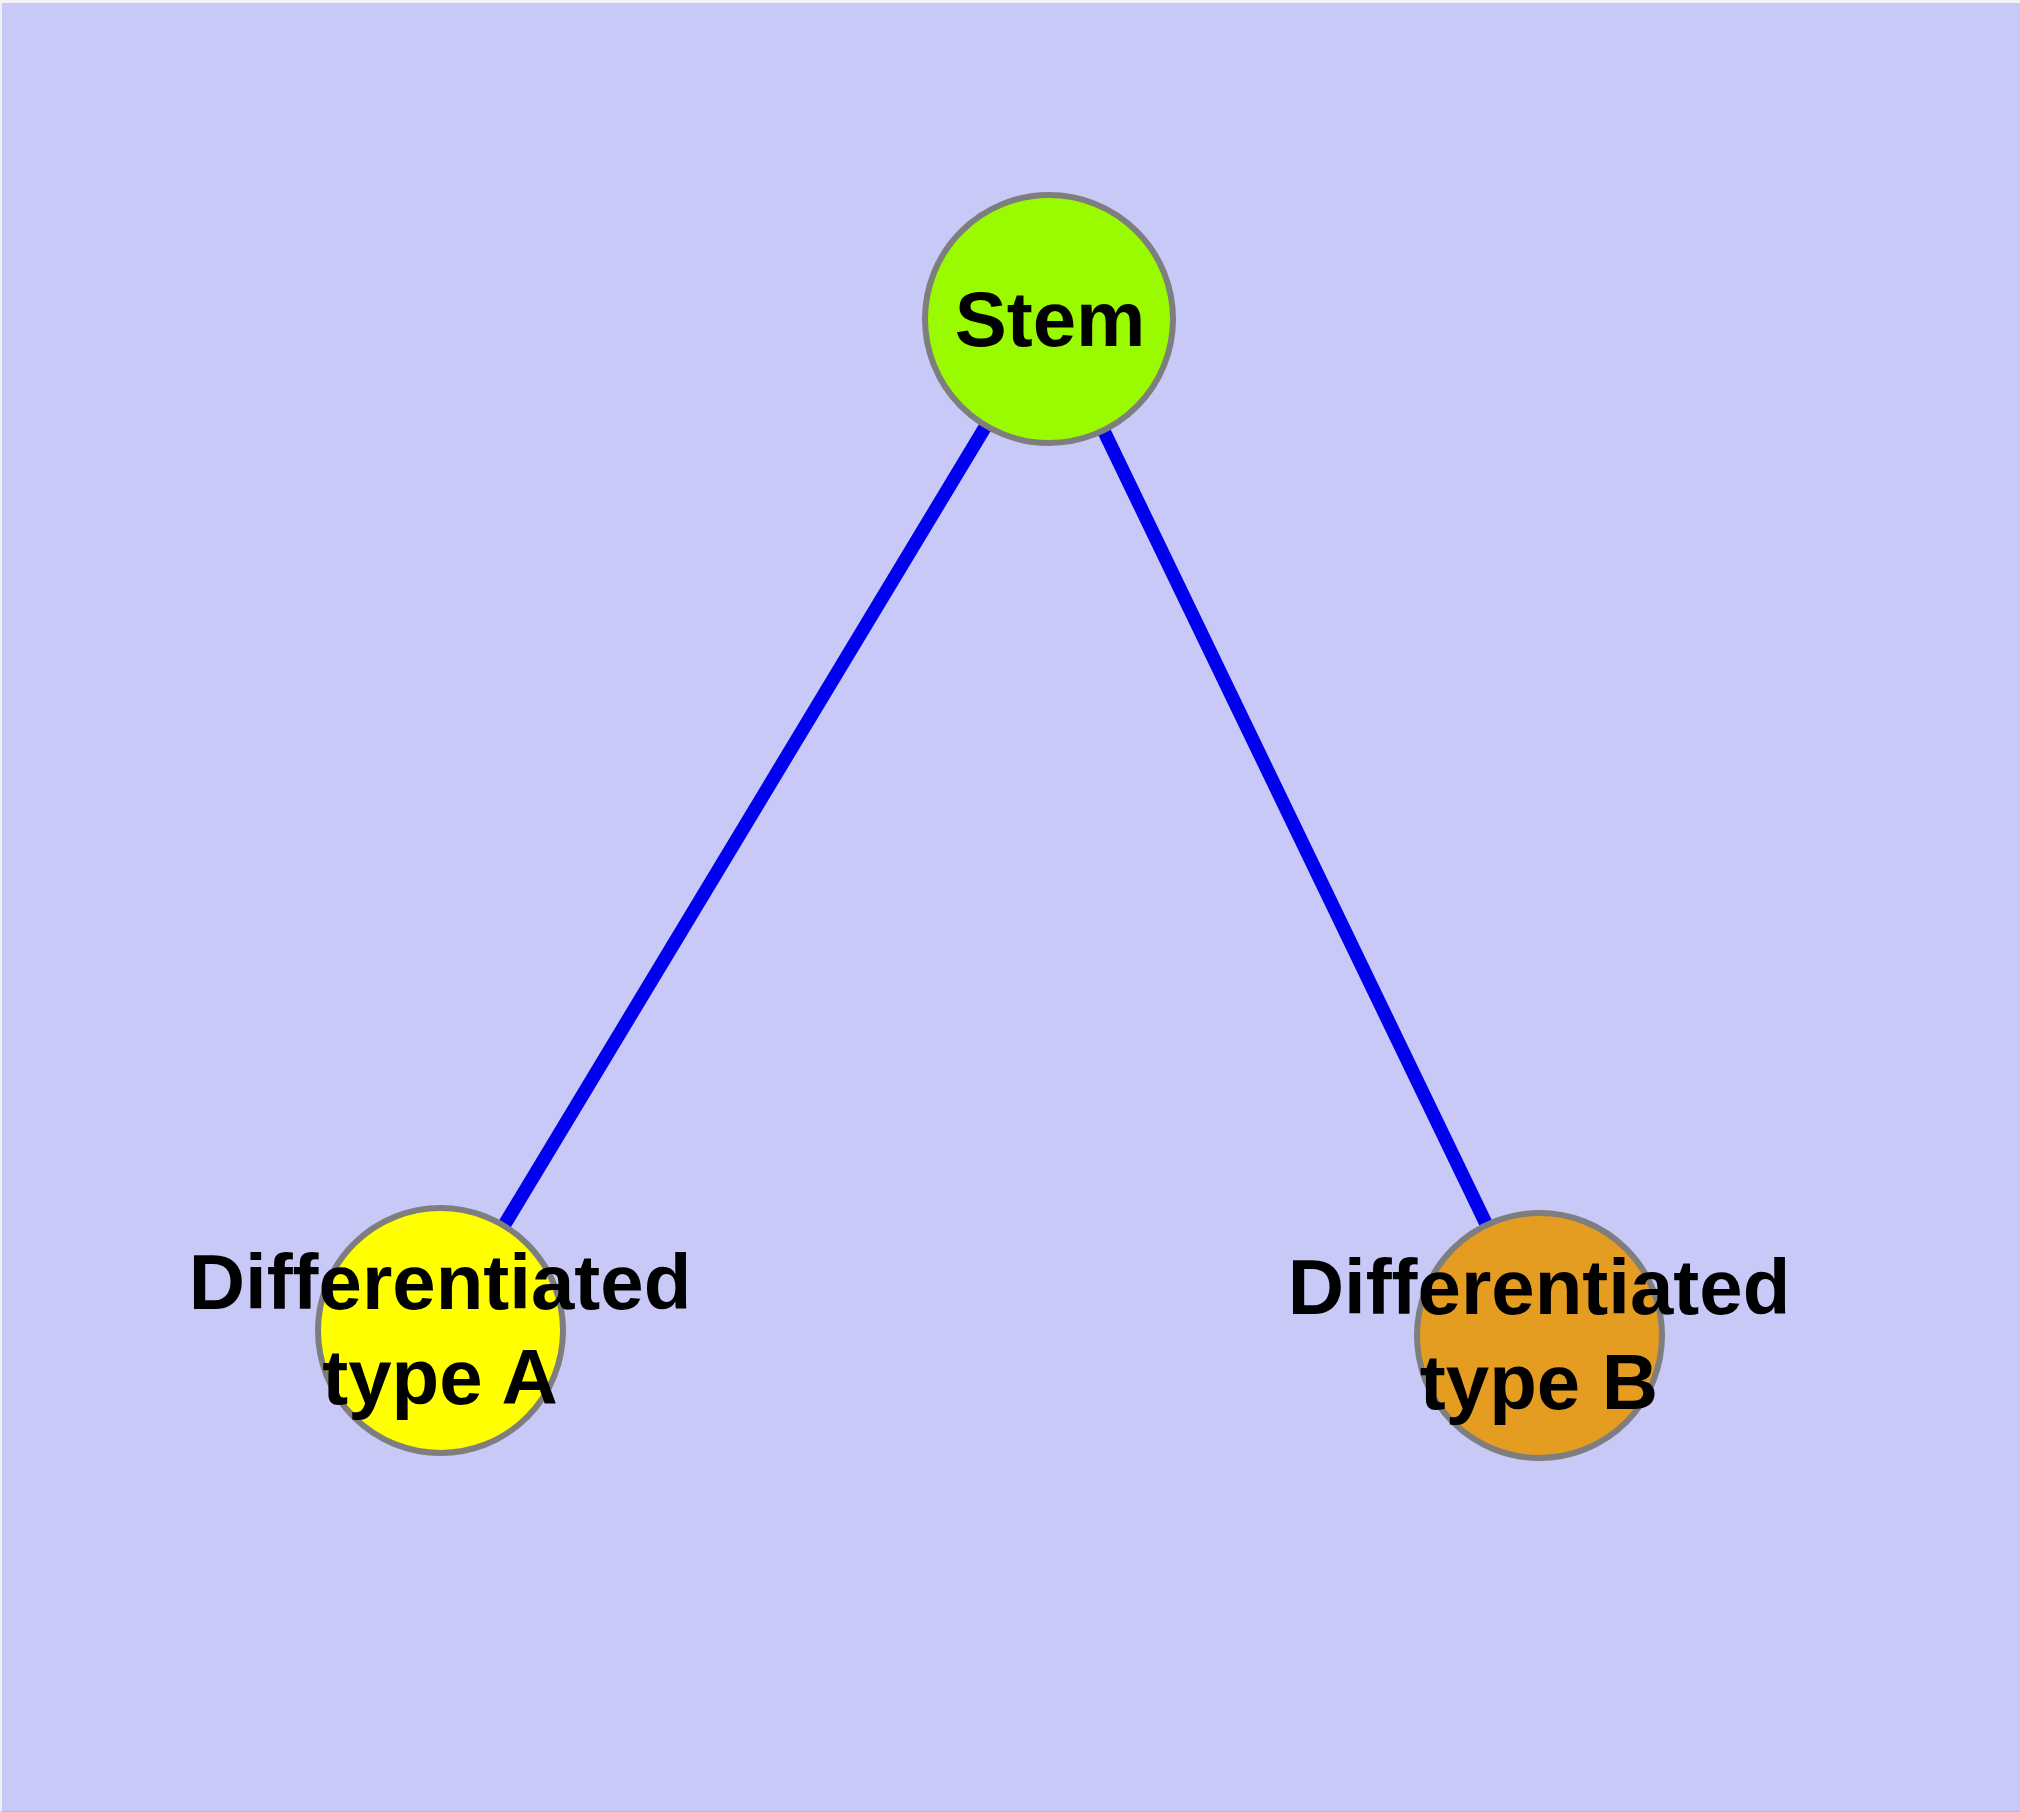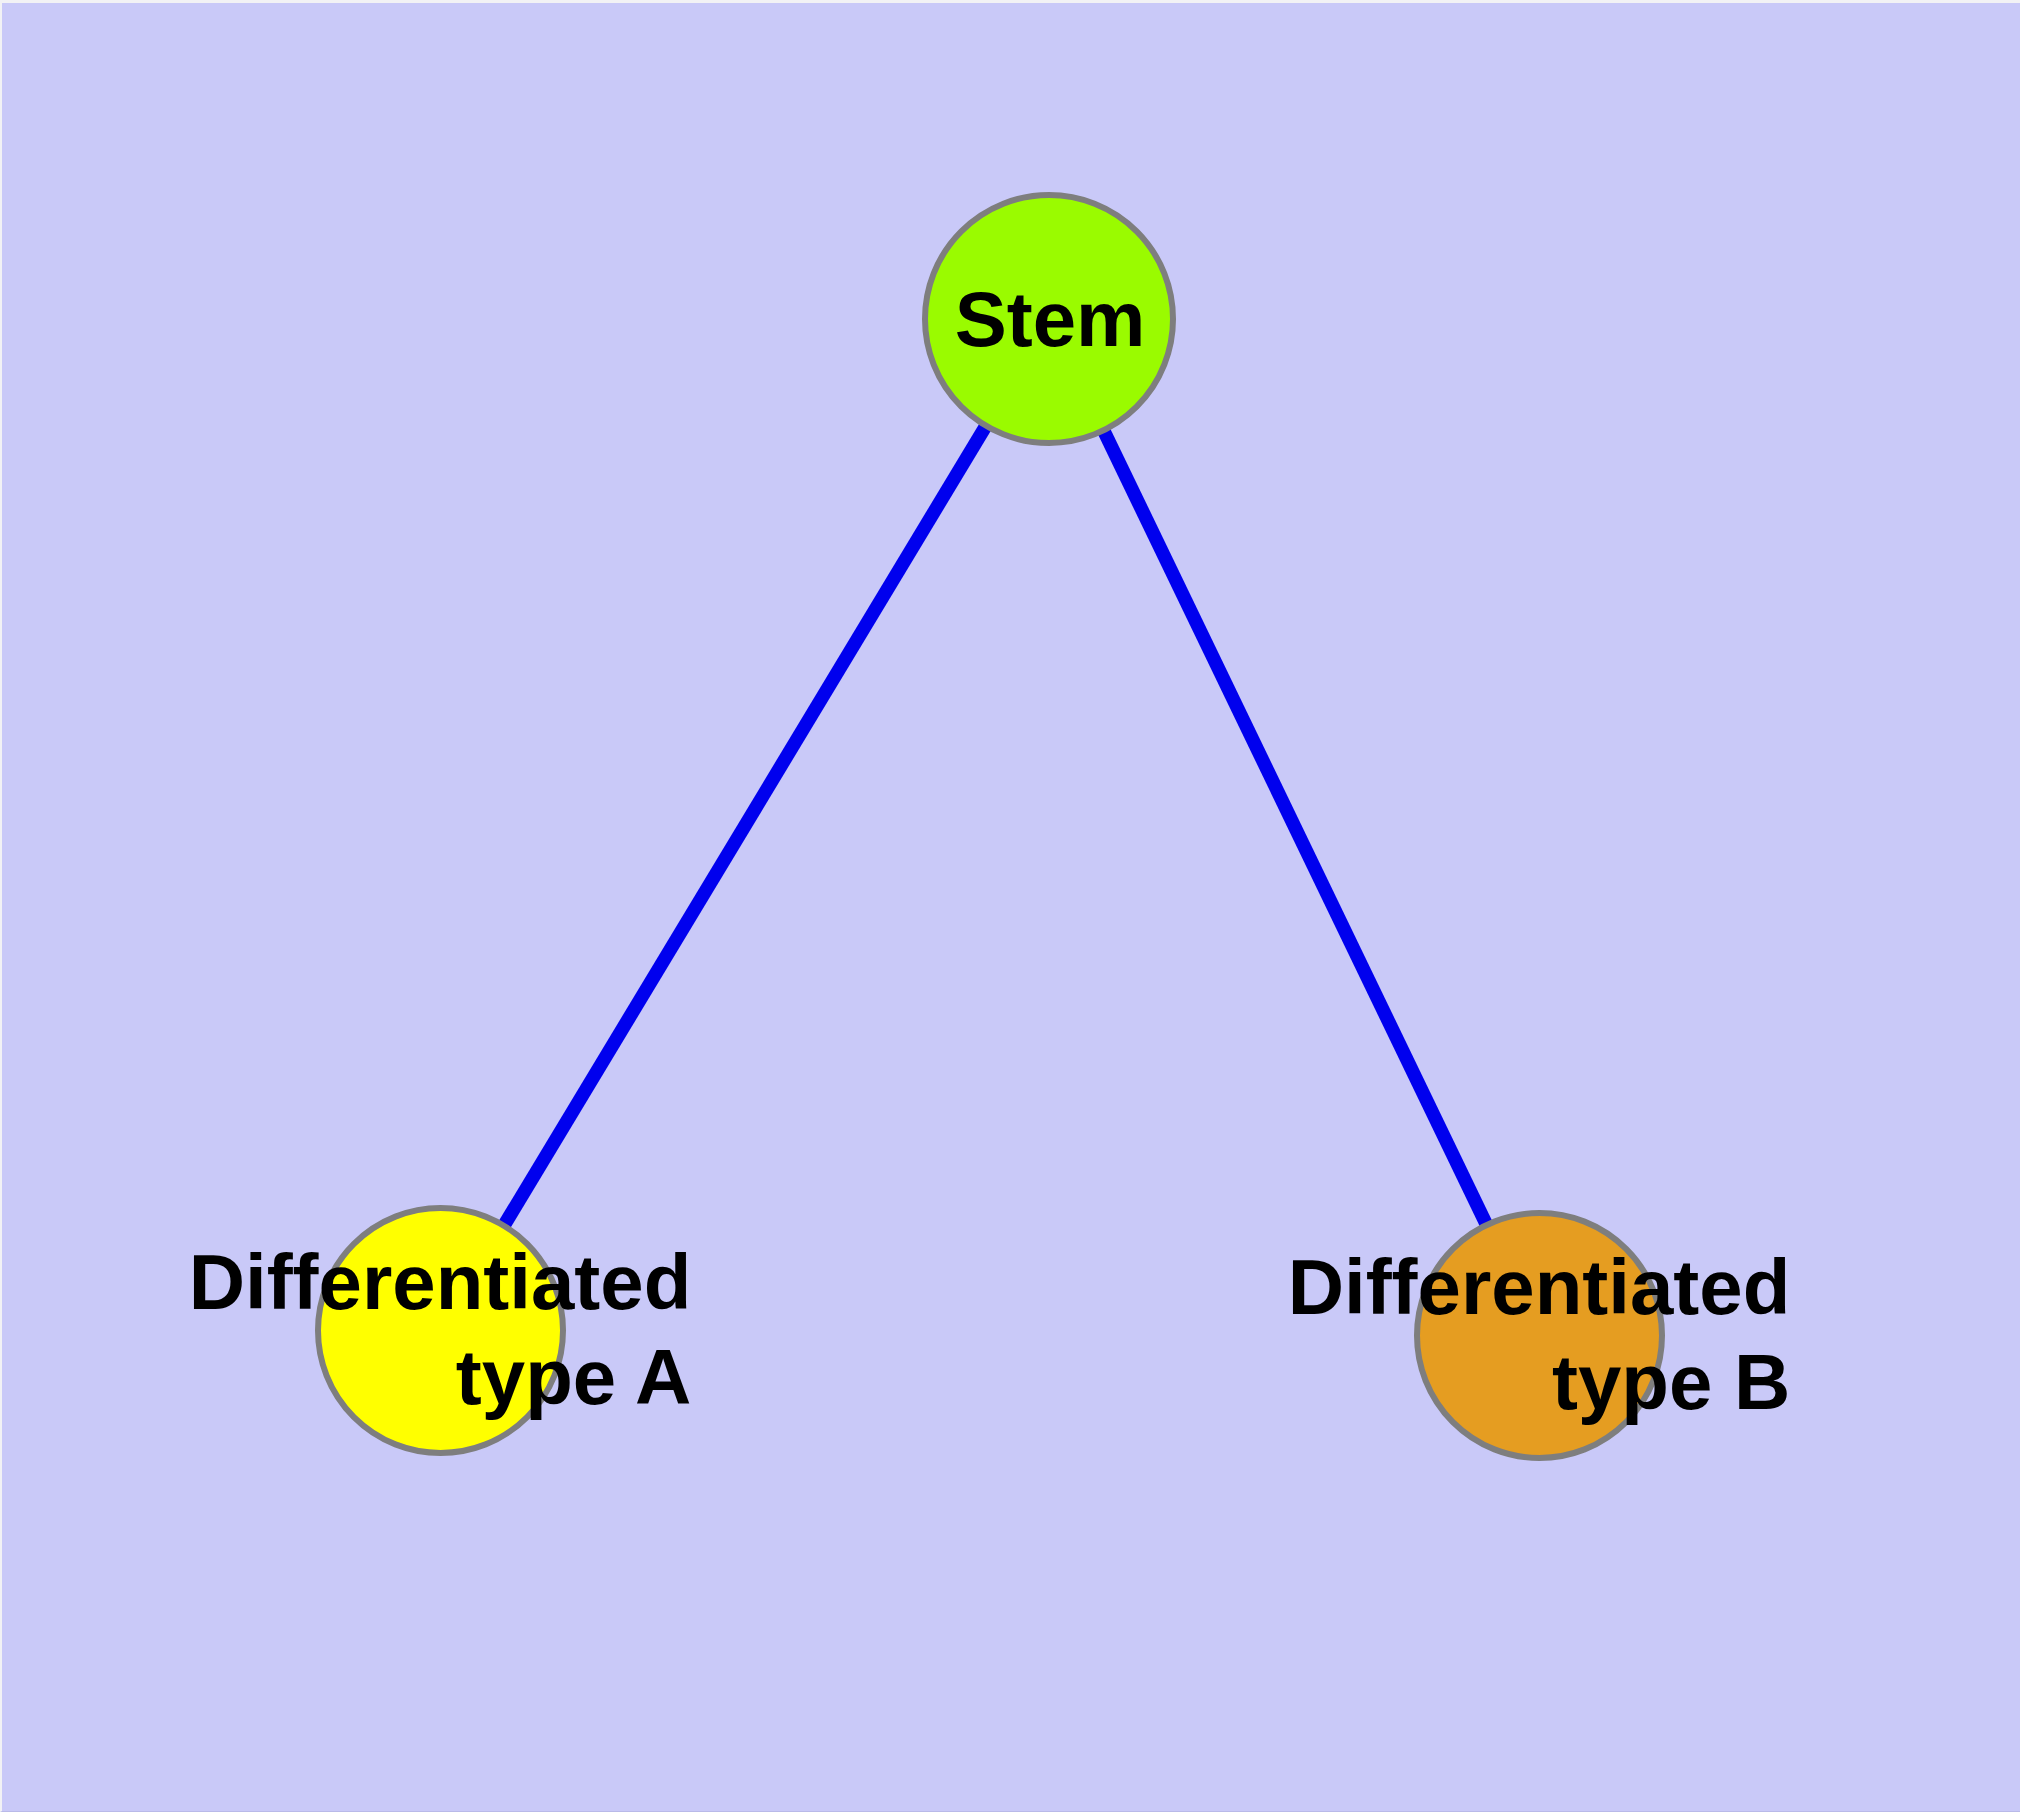--- a/index.html
+++ b/index.html
@@ -31,21 +31,21 @@
   .node-circle {
     position: absolute;
     border-radius: 50%;
     box-sizing: border-box;
     border: 6px solid #7e7e7e;
   }
   .node-label {
     position: absolute;
     transform: translate(-50%, -50%);
     white-space: pre-line;
-    text-align: right;
+    text-align: center;
     font-weight: bold;
     font-size: 78px;
     line-height: 95px;
     color: #000;
     pointer-events: none;
   }
 </style>
 </head>
 <body>
 

